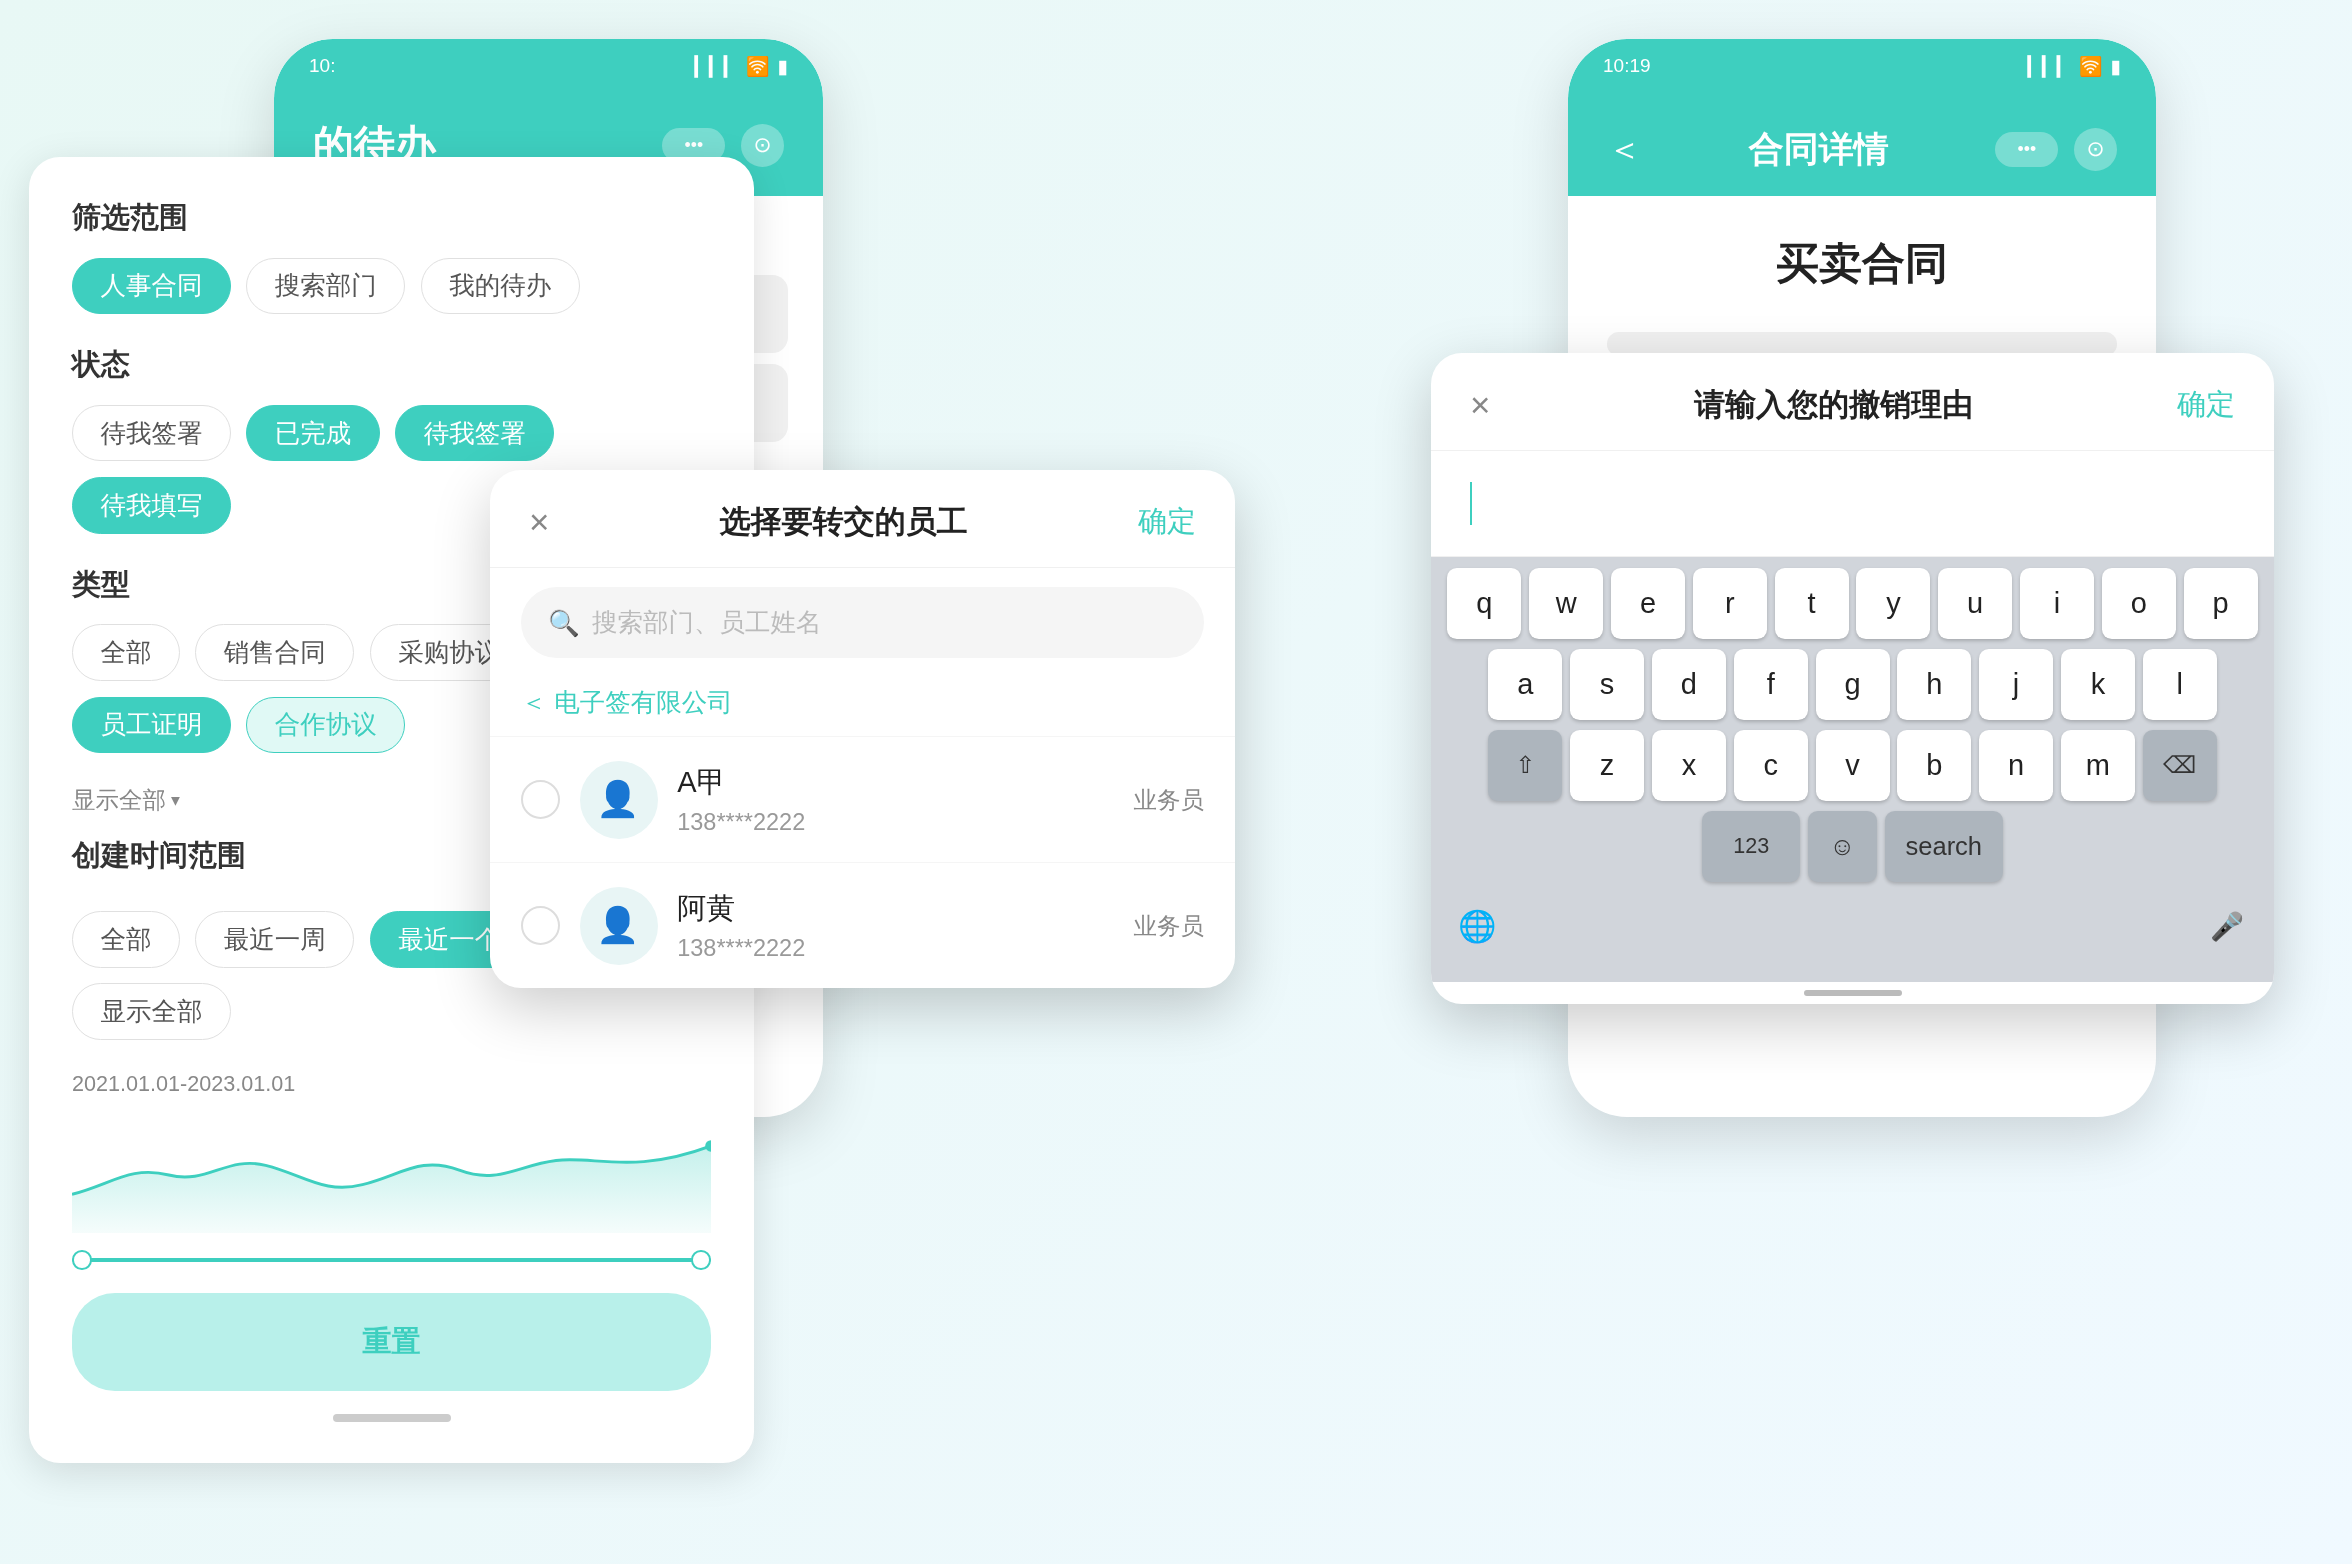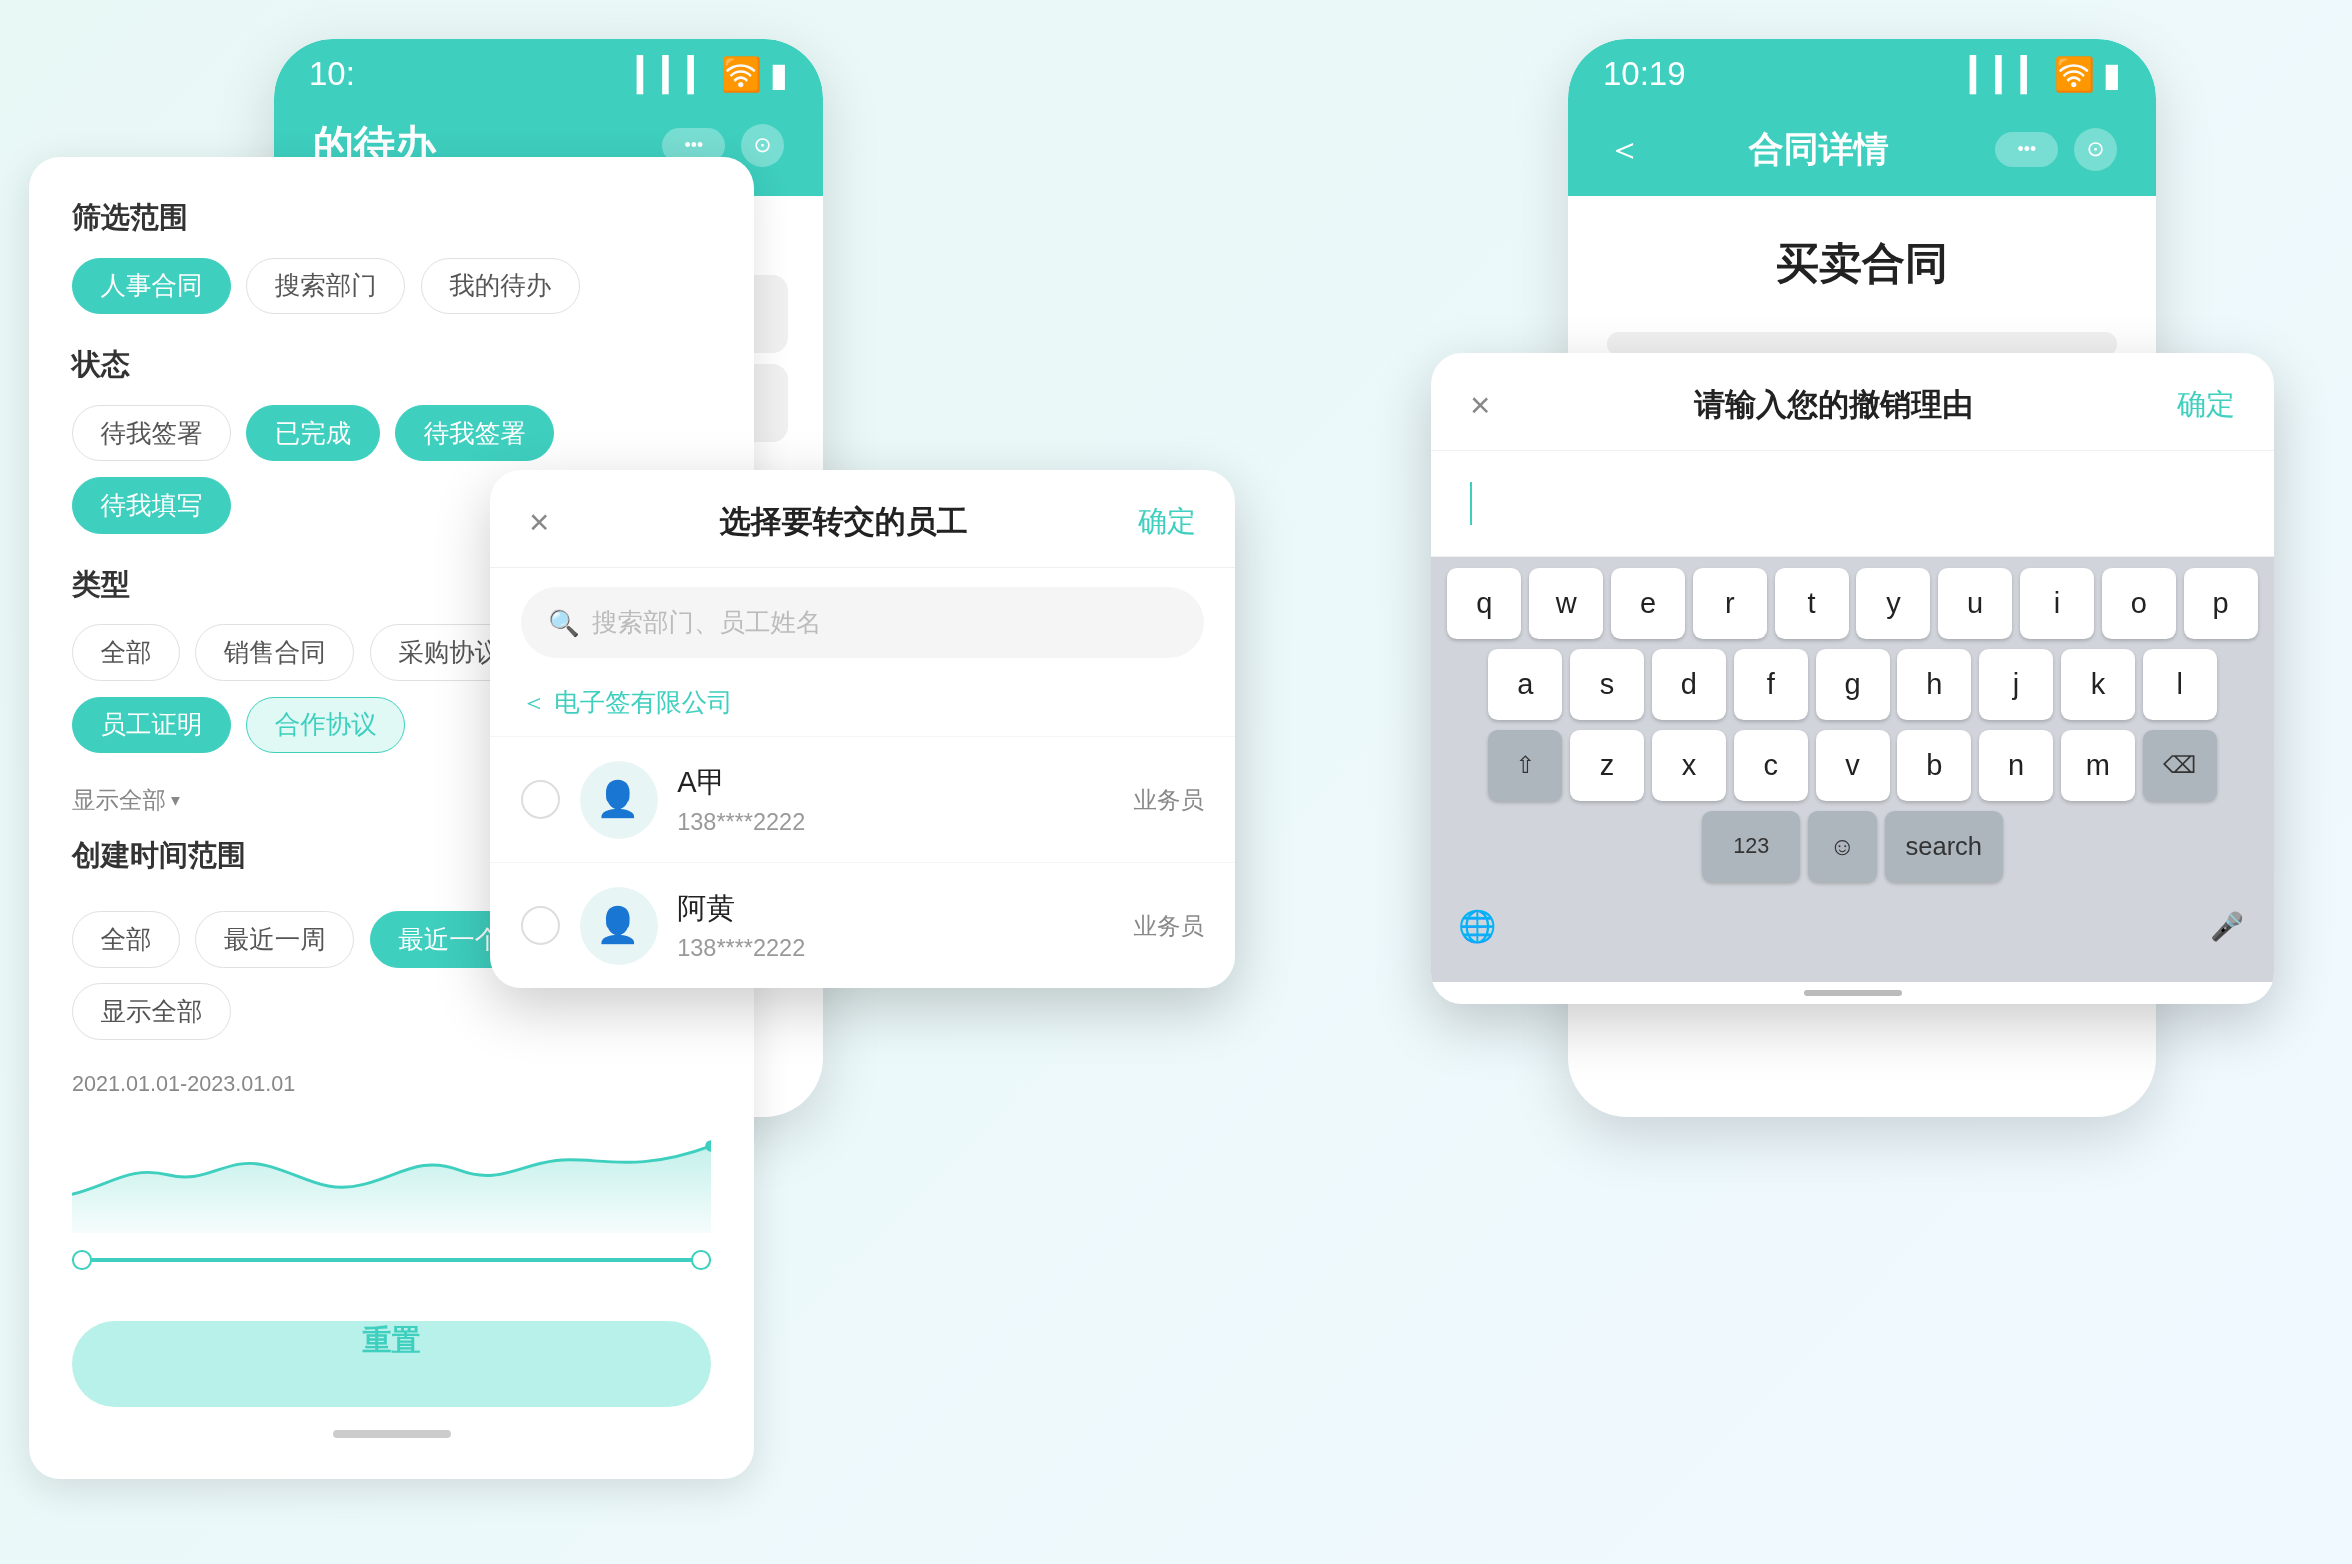--- a/index.html
+++ b/index.html
@@ -231,32 +231,31 @@
       right: 0;
     }
 
     .panel-footer {
       display: flex;
       gap: 19.6px;
     }
 
     .btn-reset {
       flex: 1;
-      height: 86px;
+      height: 98px;
       border-radius: 43px;
       background: #b8f0ea;
       color: #3ecfbf;
       font-size: 29px;
       font-weight: 600;
       display: flex;
-      align-items: flex-start;
+      align-items: center;
       justify-content: center;
       border: none;
       cursor: pointer;
-      margin-top: 28px;
     }
 
     .btn-confirm {
       flex: 2;
       height: 86px;
       border-radius: 43px;
       background: #3ecfbf;
       color: white;
       font-size: 29px;
       font-weight: 600;
@@ -572,21 +571,21 @@
     .tab-label.active {
       color: #3ecfbf;
     }
 
     
     .status-bar {
       display: flex;
       justify-content: space-between;
       padding: 15.7px 35px 3.9px;
       color: white;
-      font-size: 33px;
+      font-size: 19px;
       font-weight: 500;
     }
 
     .status-bar-right {
       display: flex;
       gap: 7.8px;
       align-items: center;
     }
 
     .show-all-row {

